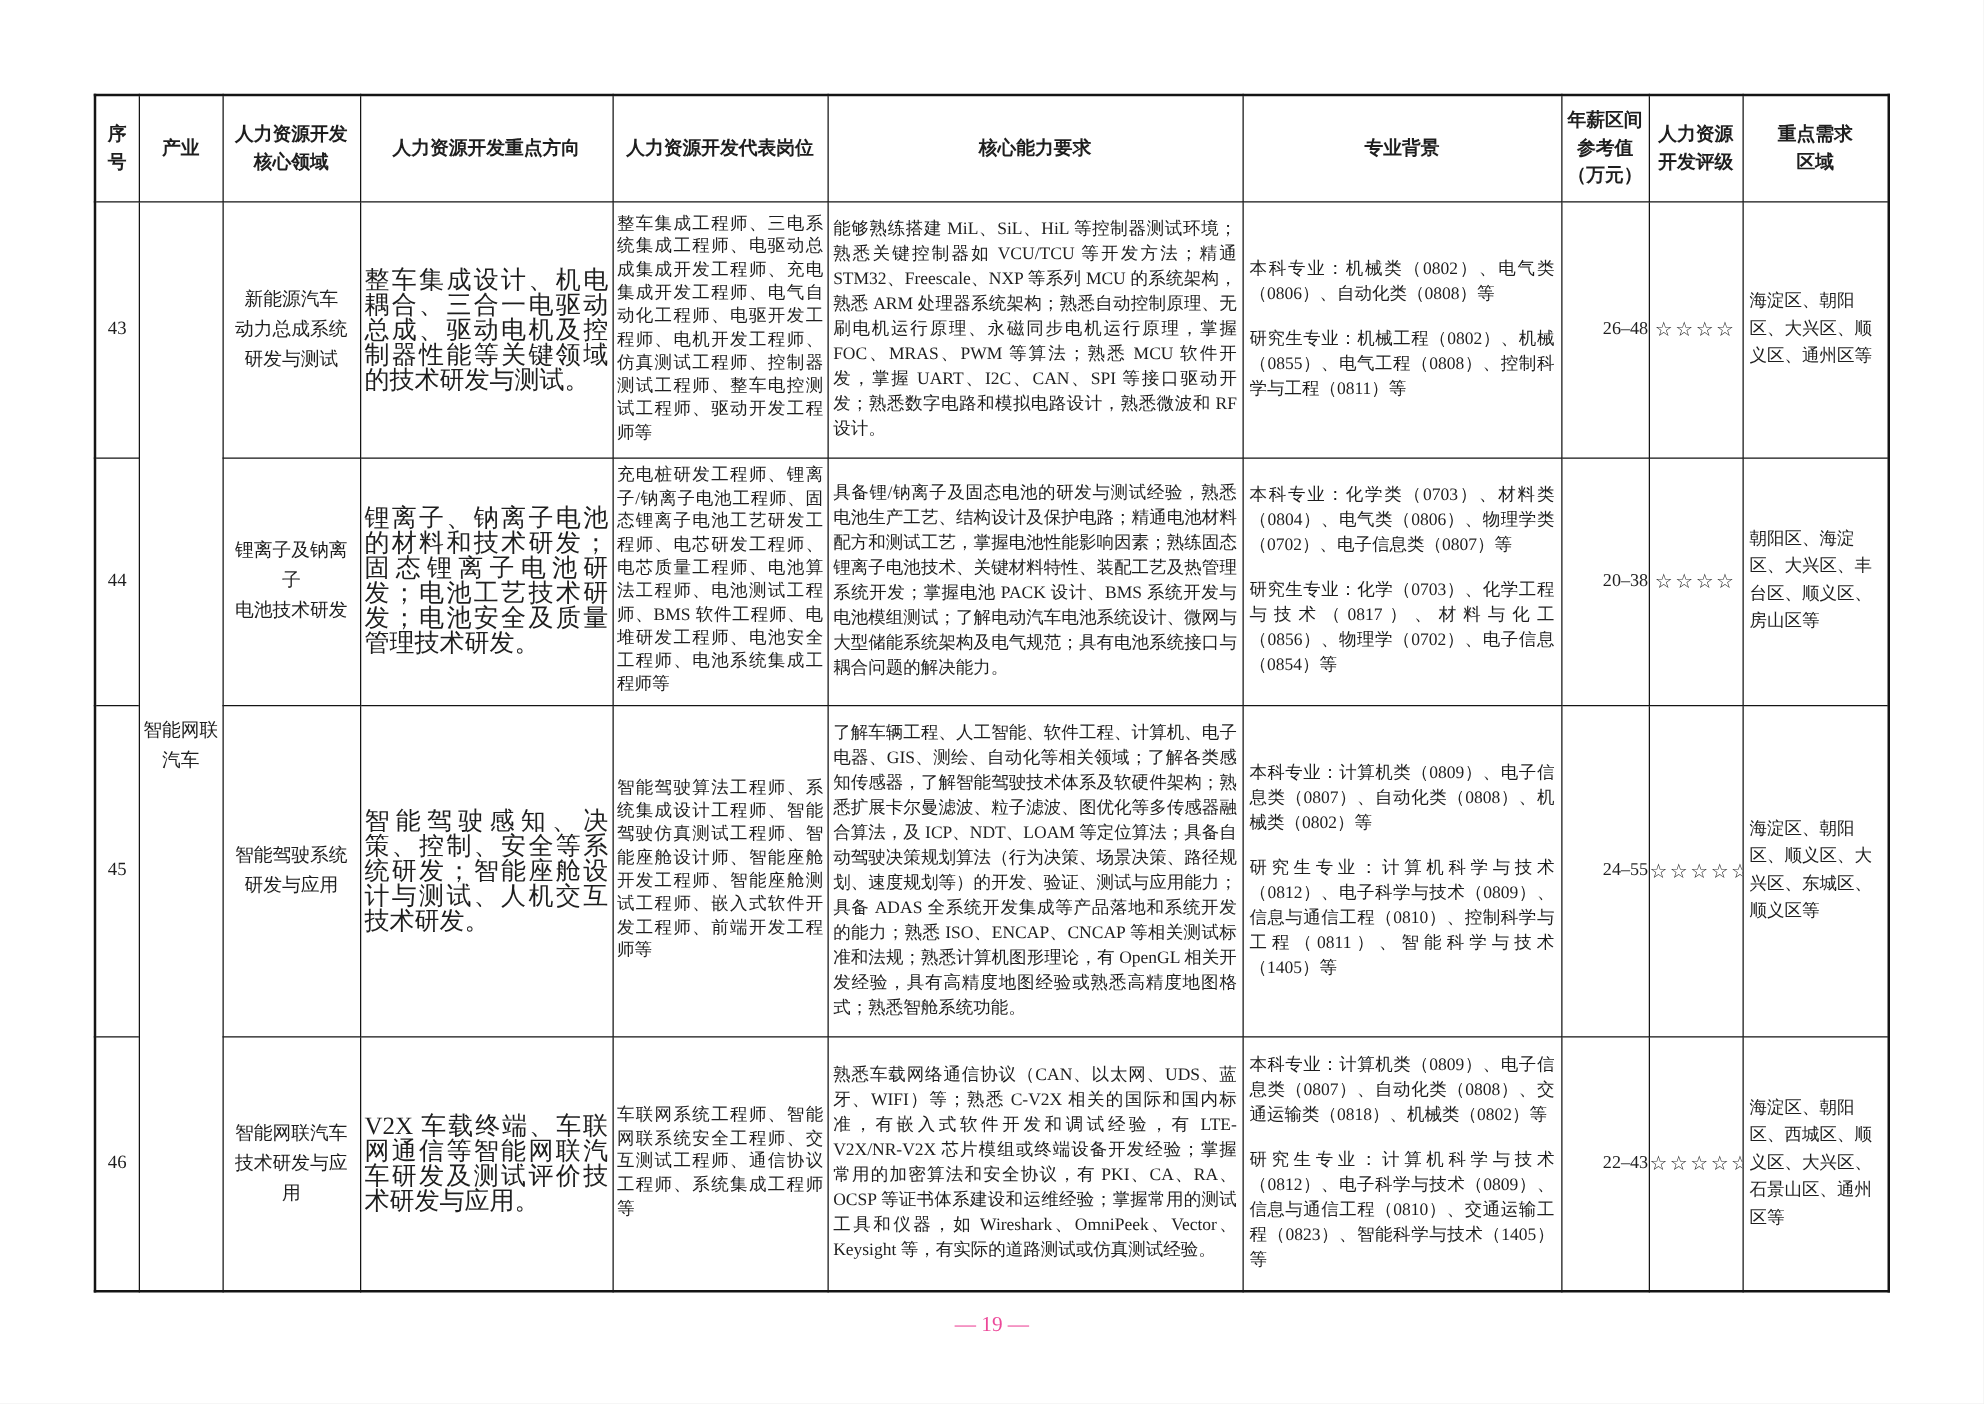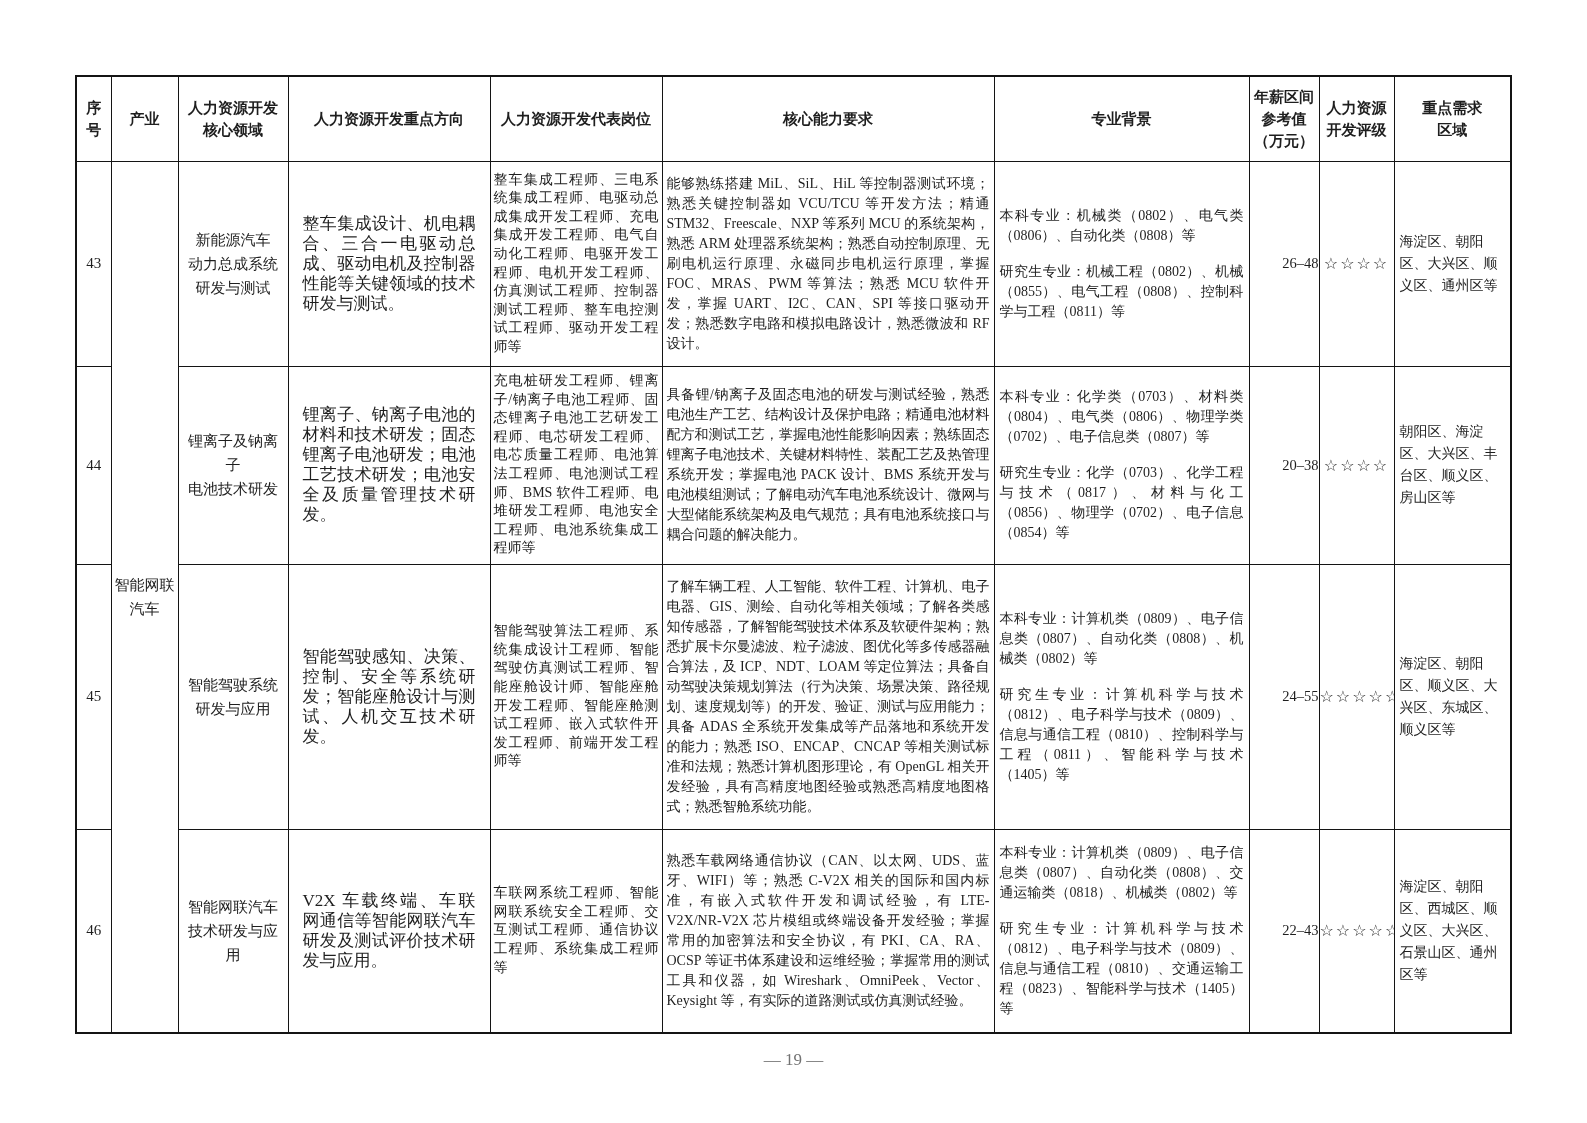--- a/index.html
+++ b/index.html
@@ -20,31 +20,31 @@
     overflow:hidden;
   }
   table.doc th {
     font-family:"Liberation Sans","DejaVu Sans",sans-serif;
     font-weight:bold; font-size:15px; line-height:1.45;
     text-align:center; white-space:pre-line; padding:2px;
   }
   td.c-serial   { text-align:center; font-size:15px; }
   td.c-industry { text-align:center; font-size:15px; line-height:1.6; white-space:pre-line;margin-top:45px; }
   td.c-field    { text-align:center; font-size:15px; line-height:1.6; white-space:pre-line; padding:0 4px;margin-top:35px; }
-  td.c-dir      { font-size:17px; line-height:20px; text-align:justify; padding:2px 14px;margin-top:48px; }
+  td.c-dir      { font-size:20px; line-height:20px; text-align:justify; padding:2px 3px;margin-top:48px; }
   td.c-pos      { font-size:14px;   line-height:18.6px; text-align:justify; padding:2px 3px; }
   td.c-req      { font-size:14px;   line-height:20px; text-align:justify; padding:2px 4px; }
   td.c-bg       { font-size:14px;   line-height:20px; text-align:justify; padding:2px 5px; }
   td.c-bg .para + .para { margin-top:16px; }
   td.c-salary   { text-align:right; font-size:14.5px; }
   td.c-rating   { text-align:center; font-size:16px; letter-spacing:2px; color:#2b2b2b; white-space:nowrap; }
   td.c-region   { font-size:14px; line-height:22px; text-align:left; padding:2px 5px; }
   .footer {
     position:absolute; left:0; top:1050px; width:100%;
-    text-align:center; font-size:17px; color:#737373;
+    text-align:center; font-size:17px; color:#ec4899;
     font-family:"Liberation Serif","DejaVu Serif",serif;
   }
 </style>
 </head>
 <body>
 
 <div class="page">
 
   <table class="doc">
     <colgroup>

